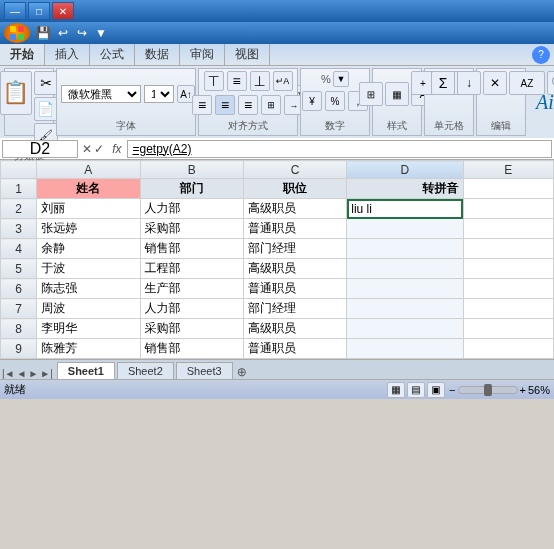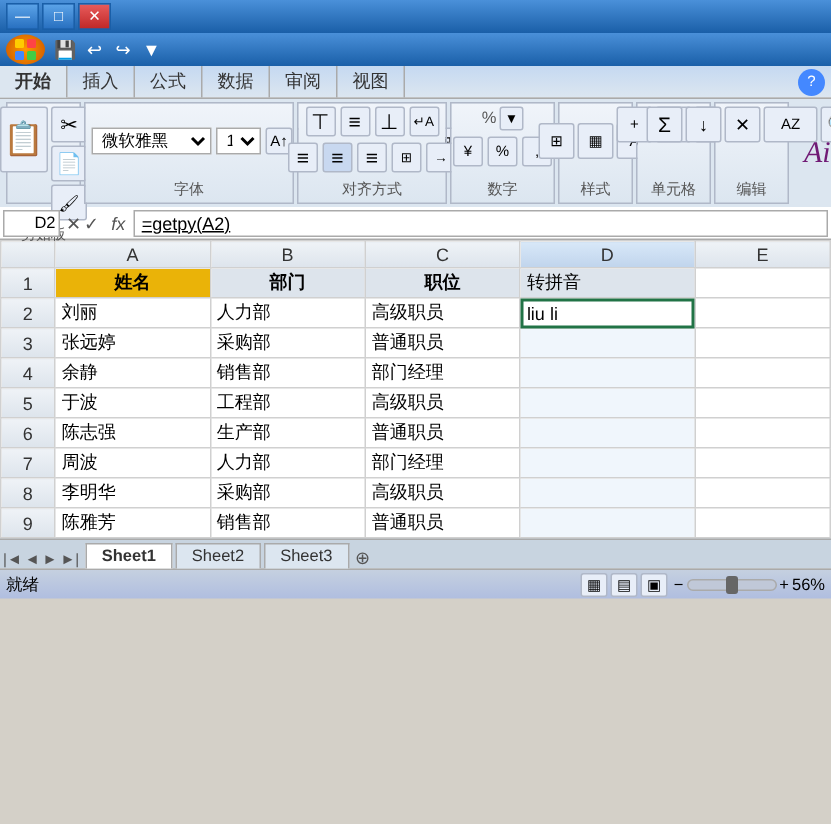--- a/index.html
+++ b/index.html
@@ -60,22 +60,22 @@
       width: 30px; padding: 0 2px;
     }
     .qa-btn { width: 16px; height: 16px; color: white; font-size: 12px; cursor: pointer; display: flex; align-items: center; justify-content: center; }
 
     
     .formula-bar {
       display: flex; align-items: center; background: white; border-bottom: 1px solid #aaa;
       height: 22px; gap: 2px; padding: 0 2px;
     }
     .cell-ref {
-      width: 38px; height: 18px; border: 1px solid #aaa; font-size: 11px;
-      padding: 0 2px; text-align: right;
+      width: 76px; height: 18px; border: 1px solid #aaa; font-size: 16px;
+      padding: 0 2px; text-align: center;
     }
     .formula-input {
       flex: 1; height: 18px; border: 1px solid #aaa; font-size: 12px; padding: 0 4px; text-decoration: underline;
     }
     .fx-label { font-size: 12px; color: #555; padding: 0 4px; font-style: italic; }
 
     
     .spreadsheet { background: white; overflow: hidden; }
     .sheet-area { overflow: hidden; }
 
@@ -141,21 +141,21 @@
 
     .header-row-corner { width: 28px; }
 
     
     .font-row { display: flex; align-items: center; gap: 3px; }
     .font-row2 { display: flex; align-items: center; gap: 3px; margin-top: 2px; }
     .btn-bold { font-weight: bold; }
     .btn-italic { font-style: italic; }
     .btn-underline { text-decoration: underline; }
 
-    .ai-text { font-size: 20px; font-style: italic; color: #701a75; font-family: serif; }
+    .ai-text { font-size: 20px; font-style: italic; color: #0369a1; font-family: serif; }
   </style>
 </head>
 <body>
 
 <div class="title-bar">
   <div class="title-bar-controls">
     <div class="title-btn">—</div>
     <div class="title-btn">□</div>
     <div class="title-btn close">✕</div>
   </div>
@@ -331,24 +331,24 @@
           <th>A</th>
           <th>B</th>
           <th>C</th>
           <th class="col-d-active">D</th>
           <th>E</th>
         </tr>
       </thead>
       <tbody id="sheet-body">
       <tr>
             <td class="row-header">1</td>
-            <td style="font-weight: bold; background: #eab308; text-align: center; margin-top: 12px;">姓名</td>
+            <td style="font-weight: bold; background: #fca5a5; text-align: center; margin-top: 12px;">姓名</td>
             <td style="font-weight: bold; background: rgb(221, 228, 236); text-align: center;">部门</td>
             <td style="font-weight: bold; background: rgb(221, 228, 236); text-align: center;">职位</td>
-            <td style="font-weight: normal; background: rgb(221, 228, 236); text-align: left;">转拼音</td>
+            <td style="font-weight: bold; background: rgb(221, 228, 236); text-align: right;">转拼音</td>
             <td></td>
           </tr>
           <tr>
             <td class="row-header">2</td>
             <td>刘丽</td>
             <td>人力部</td>
             <td>高级职员</td>
             <td style="background: white; outline: rgb(33, 115, 70) solid 2px; outline-offset: -2px; color: rgb(0, 0, 0);">liu li</td>
             <td></td>
           </tr>

